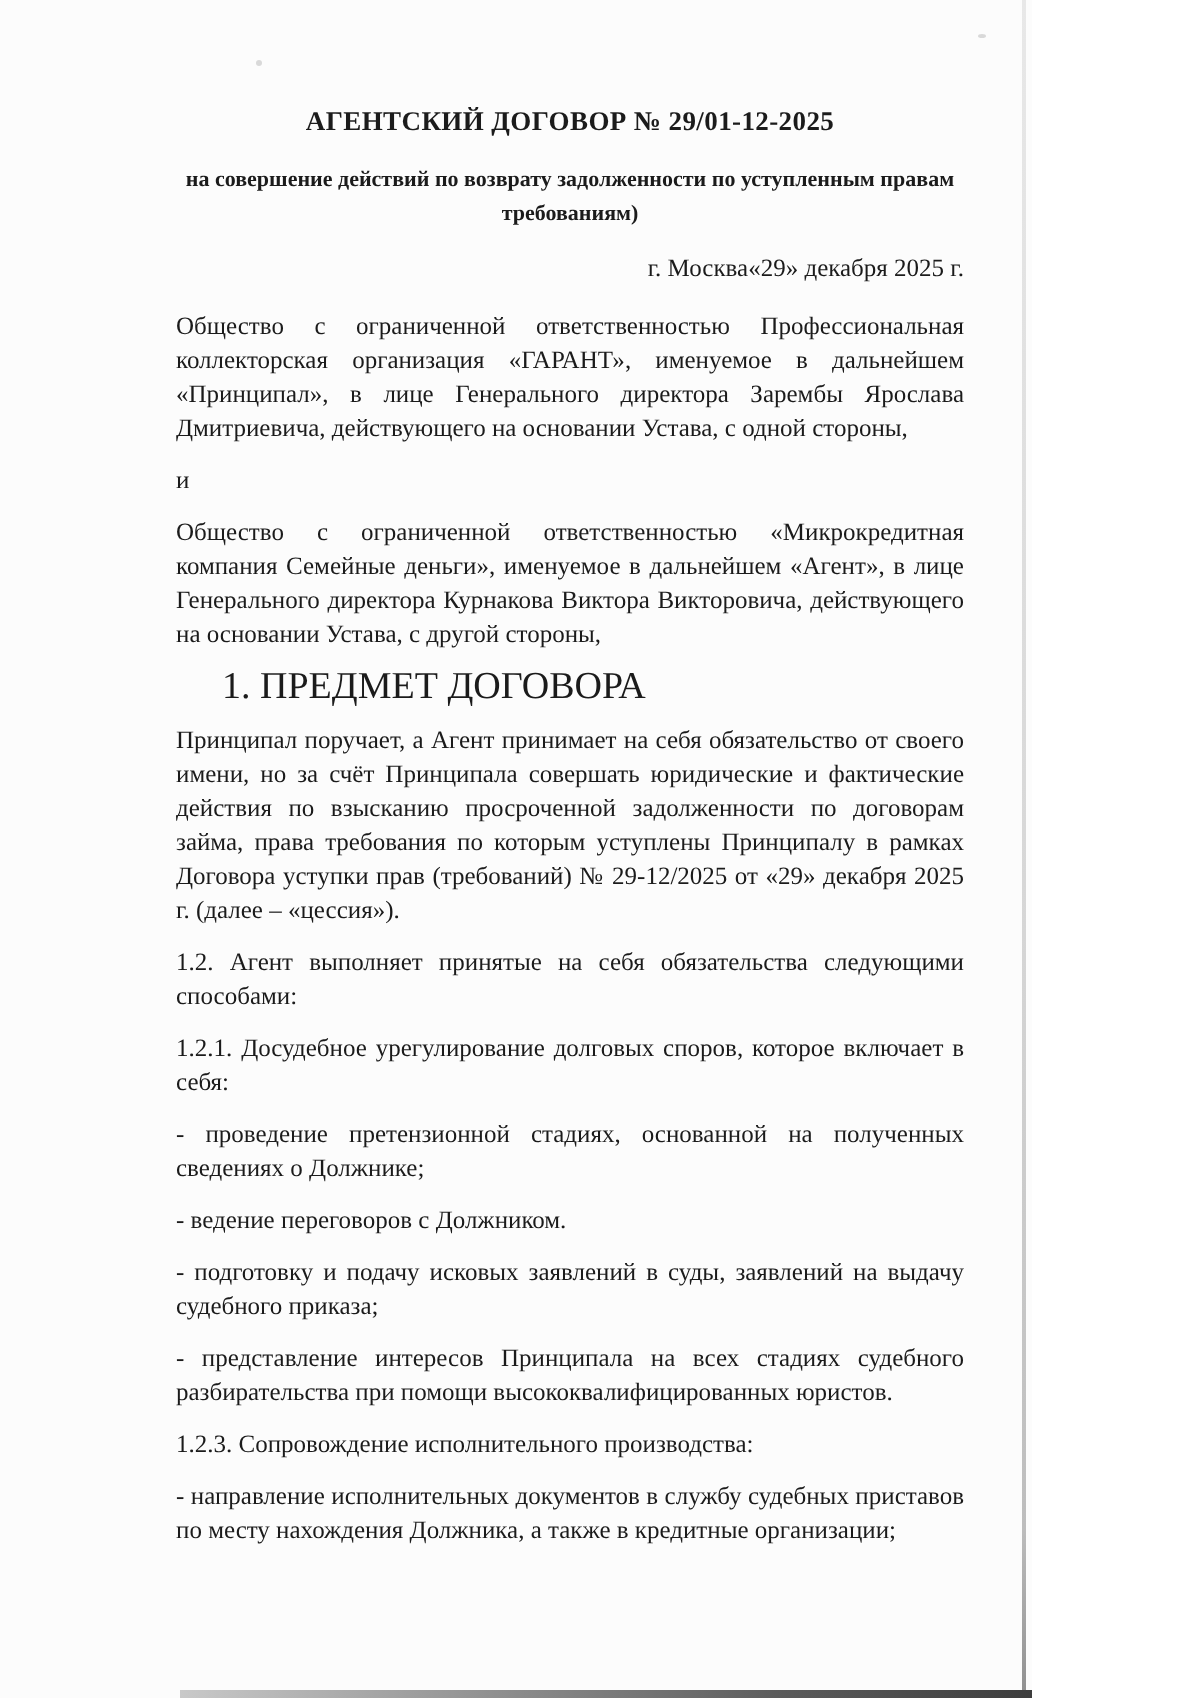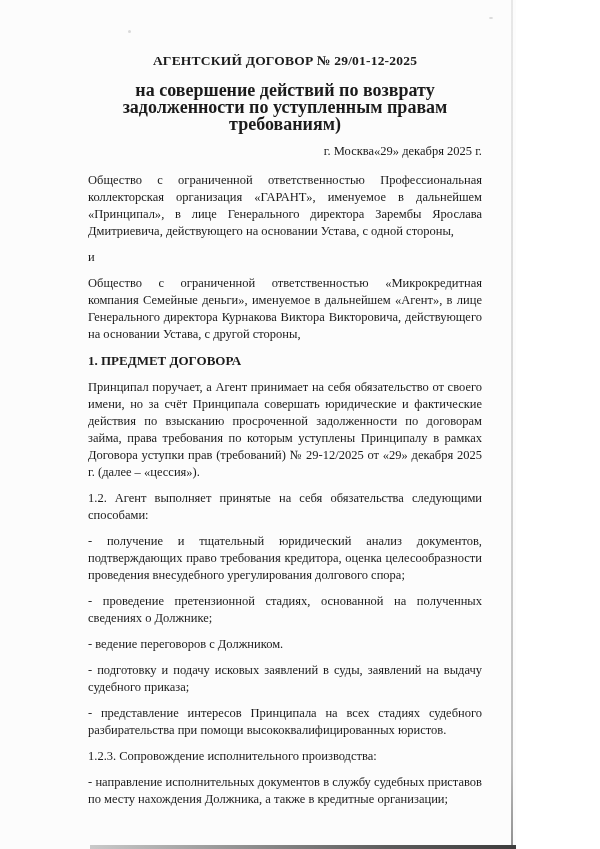--- a/index.html
+++ b/index.html
@@ -22,36 +22,37 @@
   .title {
     text-align: center;
     font-weight: bold;
     font-size: 13.5px;
     margin-bottom: 13px;
     letter-spacing: 0.2px;
   }
   .subtitle {
     text-align: center;
     font-weight: bold;
-    font-size: 18px;
+    font-size: 11px;
     max-width: 442px;
     margin: 0 auto 10px auto;
     line-height: 17px;
   }
   .place-date-row {
     display: flex;
     justify-content: flex-end;
     margin-bottom: 12px;
   }
   .body { text-align: justify; }
   .heading {
-    font-weight: bold;
-    font-size: 13px;
+    font-weight: normal;
+    font-size: 19px;
     margin-top: 2px;
     margin-bottom: 10px;
+    margin-left: 23px;
   }
   .b { font-weight: normal; }
   .scan-edge-right {
     position: absolute;
     top: 0; bottom: 0; right: 3px;
     width: 2px;
     background: linear-gradient(to bottom, #e8e8e8, #d6d6d6 55%, #bdbdbd 90%, #8f8f8f 100%);
   }
   .scan-shadow-bottom {
     position: absolute;
@@ -82,22 +83,22 @@
 
     <p class="body"><span class="b">Общество с ограниченной ответственностью «Микрокредитная компания Семейные деньги»</span><span>, именуемое в дальнейшем </span><span class="b">«Агент»</span><span>, в лице Генерального директора Курнакова Виктора Викторовича, действующего на основании Устава, с другой стороны,</span></p>
 
 
     <p class="heading">1. ПРЕДМЕТ ДОГОВОРА</p>
 
     <p class="body">Принципал поручает, а Агент принимает на себя обязательство от своего имени, но за счёт Принципала совершать юридические и фактические действия по взысканию просроченной задолженности по договорам займа, права требования по которым уступлены Принципалу в рамках Договора уступки прав (требований) № 29-12/2025 от «29» декабря 2025 г. (далее – «цессия»).</p>
 
     <p class="body">1.2. Агент выполняет принятые на себя обязательства следующими способами:</p>
 
+    <p class="body">1.2.1. Досудебное урегулирование долговых споров, которое включает в себя:</p>
 
-    <p class="body">- получение и тщательный юридический анализ документов, подтверждающих право требования кредитора, оценка целесообразности проведения внесудебного урегулирования долгового спора;</p>
 
 
     <p class="body">- проведение претензионной стадиях, основанной на полученных сведениях о Должнике;</p>
 
     <p class="body">- ведение переговоров с Должником.</p>
 
 
     <p class="body">- подготовку и подачу исковых заявлений в суды, заявлений на выдачу судебного приказа;</p>
 
     <p class="body">- представление интересов Принципала на всех стадиях судебного разбирательства при помощи высококвалифицированных юристов.</p>

